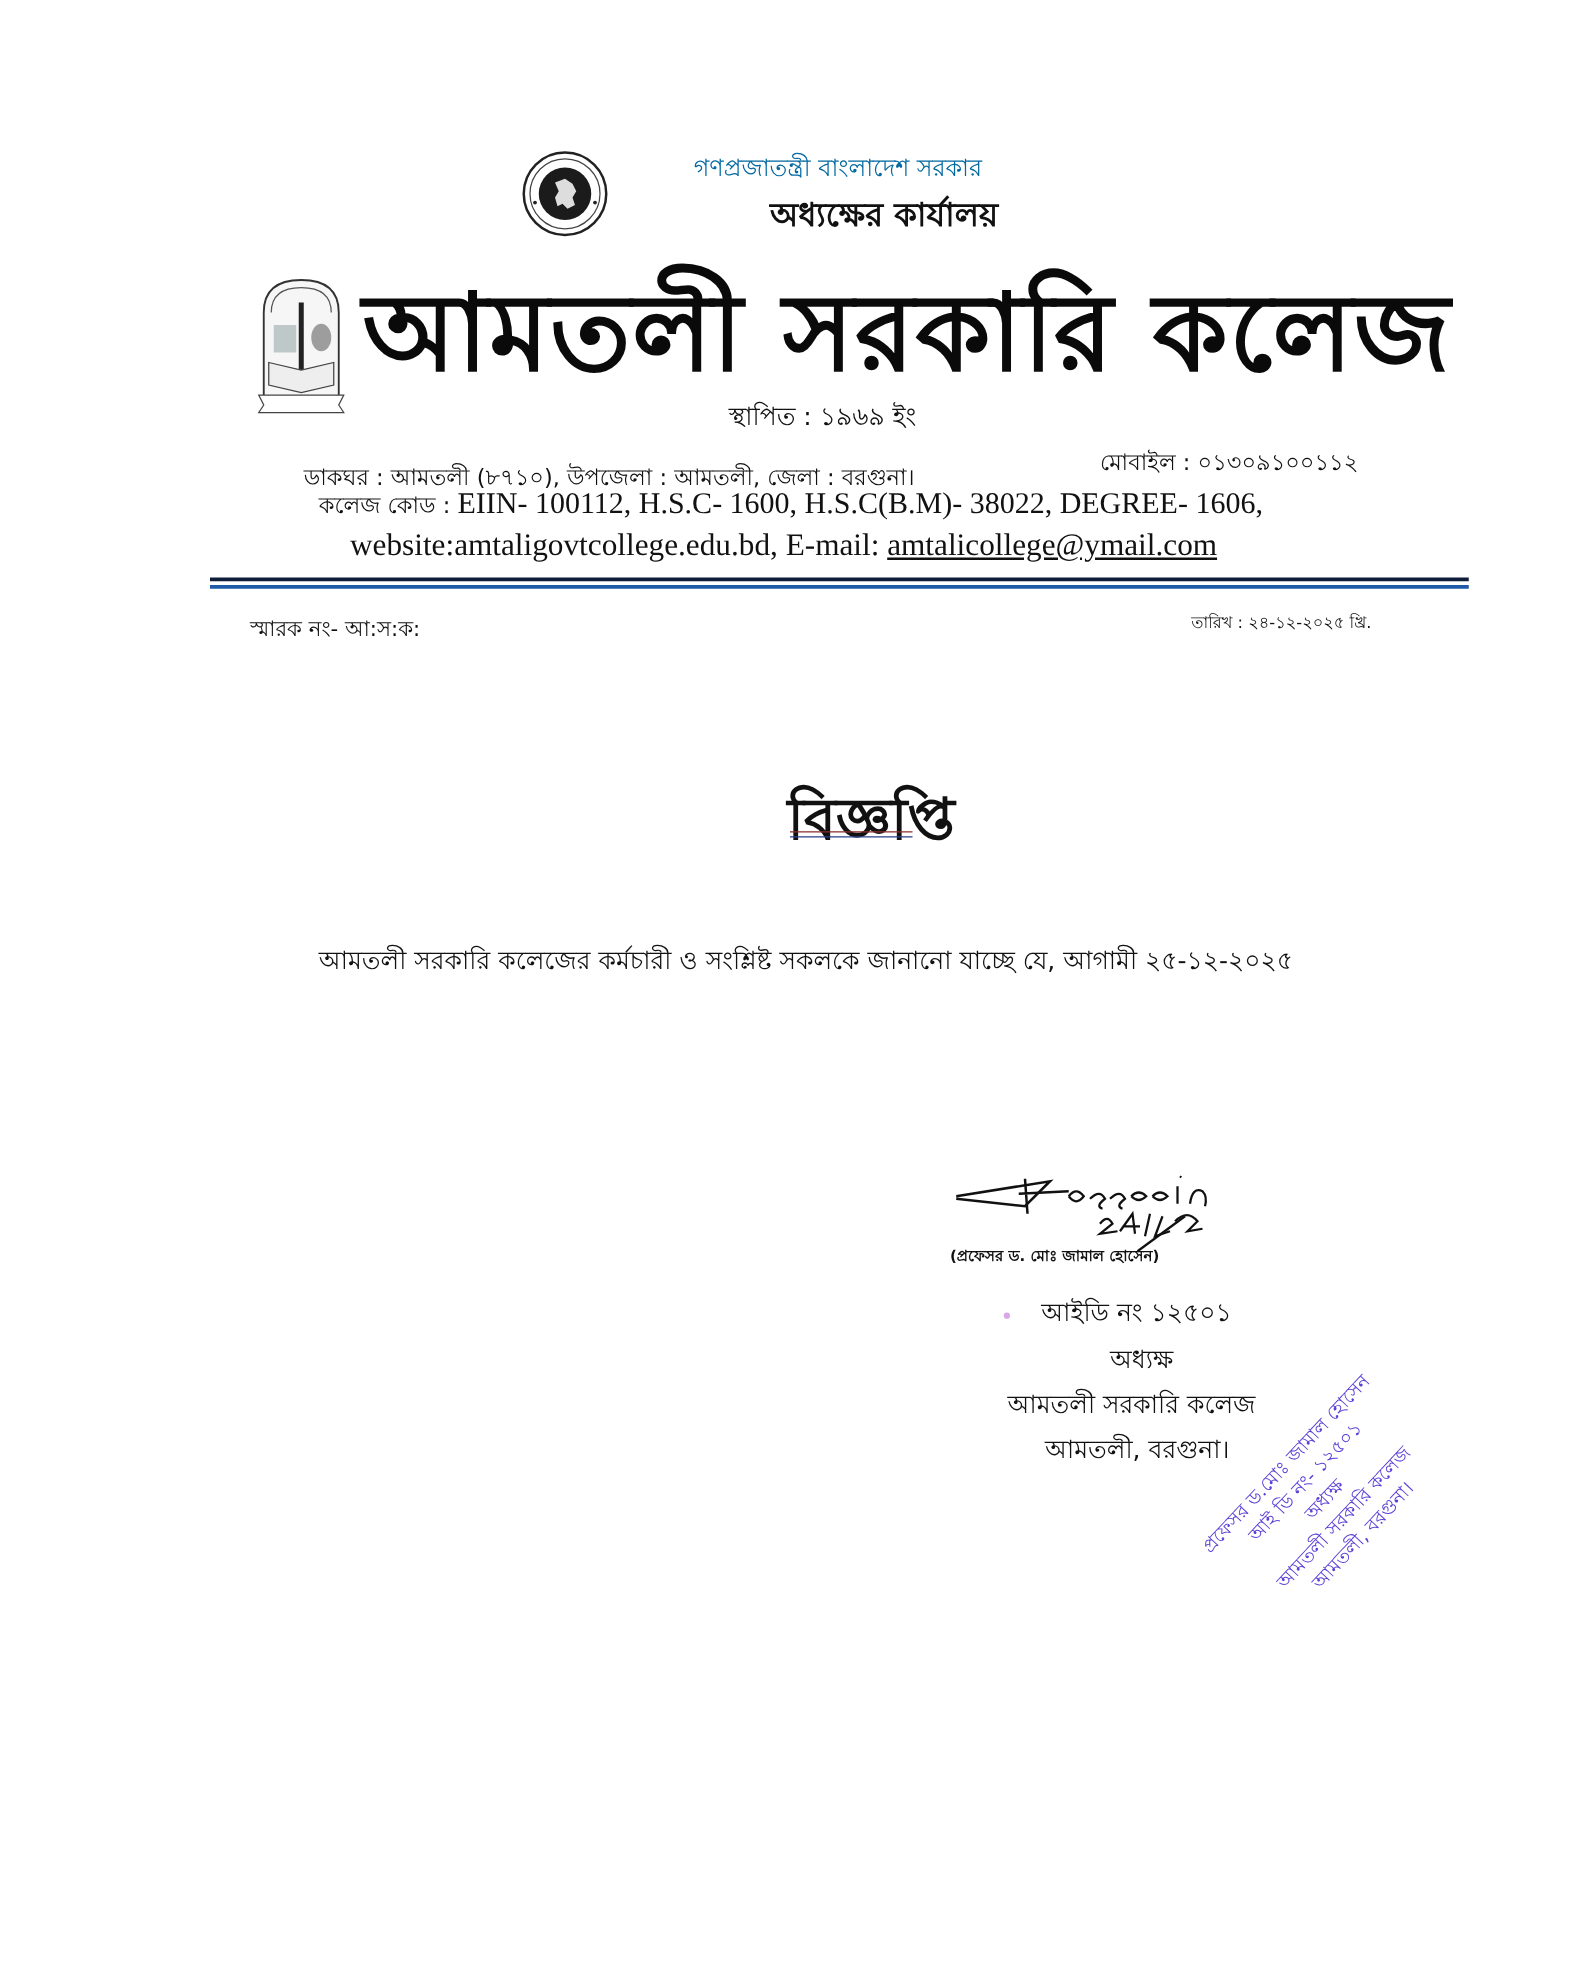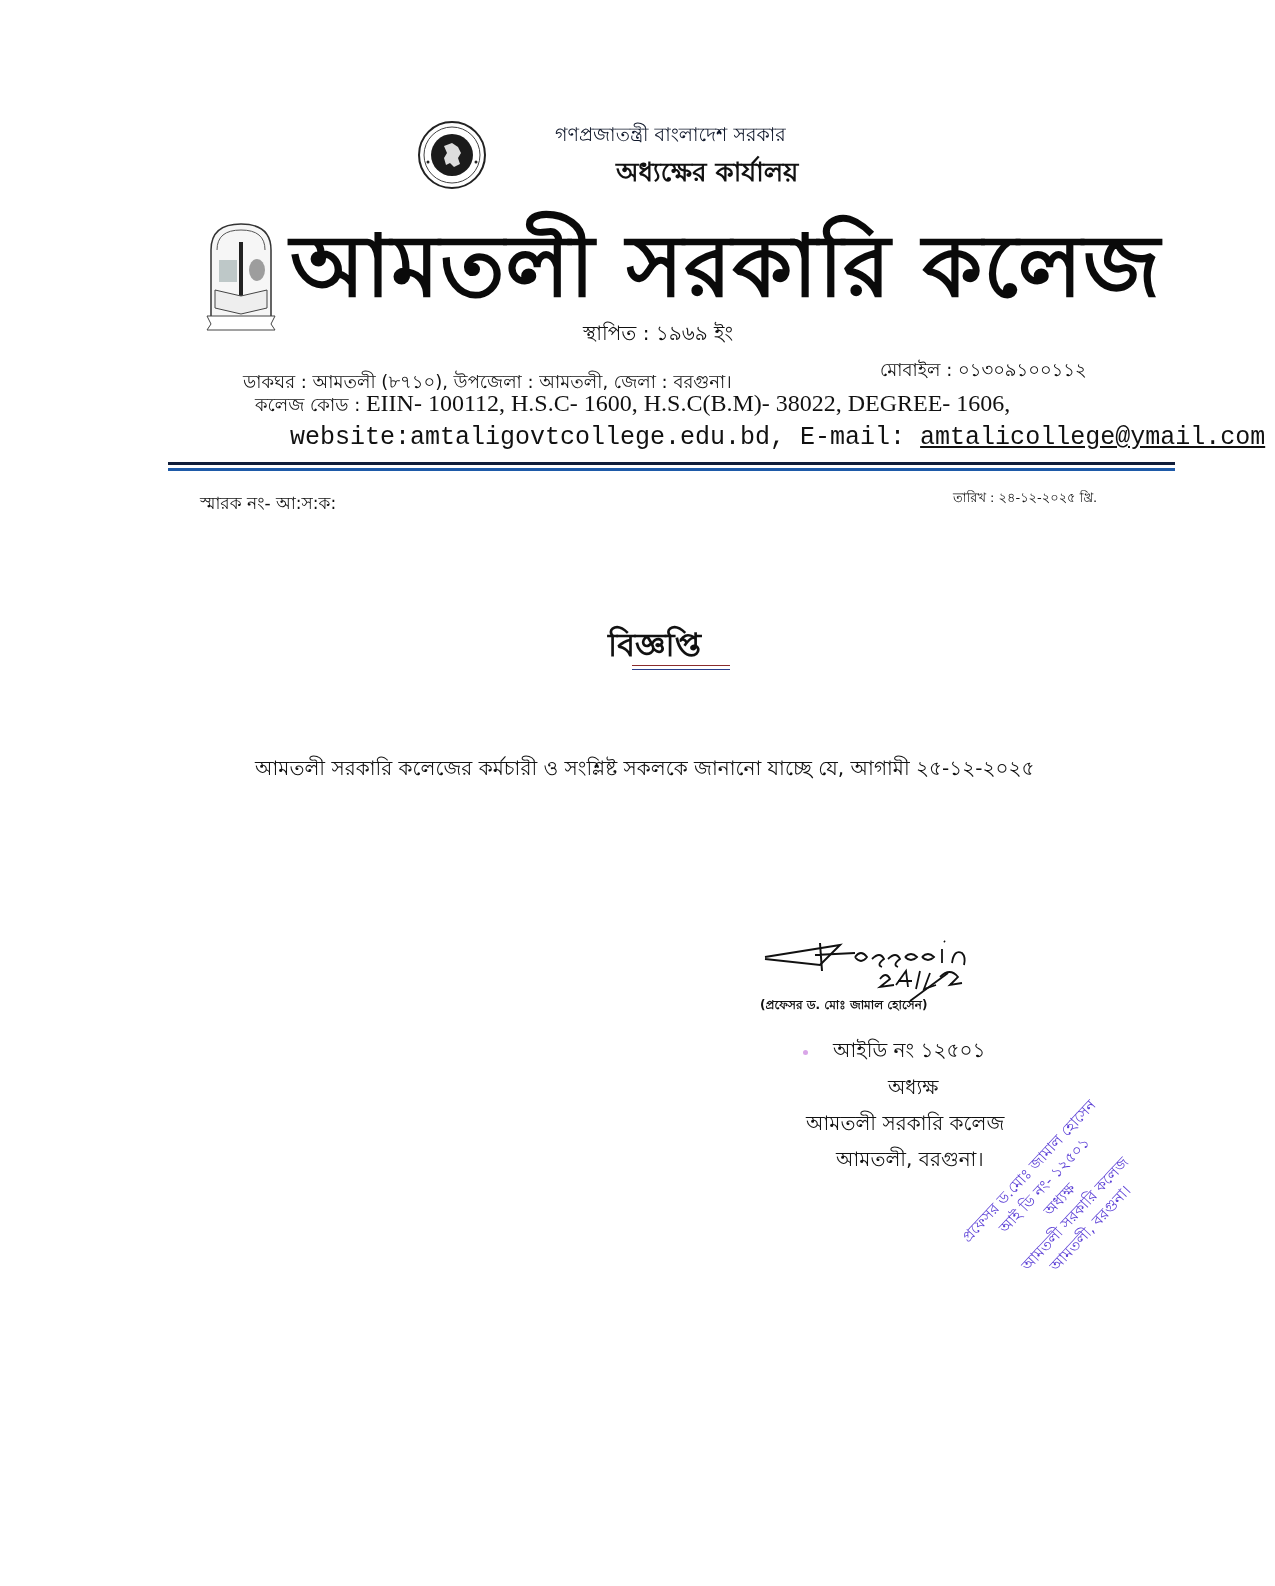--- a/index.html
+++ b/index.html
@@ -5,39 +5,39 @@
   * { box-sizing: border-box; margin: 0; padding: 0; }
   html, body { width: 1275px; height: 1586px; background: #ffffff; overflow: hidden; }
   body { position: relative; font-family: "DejaVu Sans", sans-serif; color: #111; }
 
   .abs { position: absolute; }
 
   
   .gov-seal { left: 416px; top: 120px; width: 72px; height: 70px; }
   .college-logo { left: 205px; top: 220px; width: 72px; height: 112px; }
 
-  .gov-line { left: 555px; top: 120px; font-size: 19px; color: #0f172a; white-space: nowrap; }
+  .gov-line { left: 555px; top: 120px; font-size: 19px; color: #0369a1; white-space: nowrap; }
   .office-line { left: 580px; top: 152px; font-size: 26px; font-weight: bold; white-space: nowrap; margin-left: 36px; }
   .college-name { left: 290px; top: 200px; font-size: 86px; font-weight: bold; letter-spacing: 1px; white-space: nowrap; color: #0a0a0a; }
   .established { left: 583px; top: 318px; font-size: 20px; font-weight: normal; white-space: nowrap; }
 
   .addr-line { left: 243px; top: 368px; font-size: 18px; white-space: nowrap; }
   .mobile-line { left: 880px; top: 356px; font-size: 18px; white-space: nowrap; text-align: center; }
   .codes-line { left: 255px; top: 390px; font-size: 24px; font-family: "Liberation Serif", serif; white-space: nowrap; }
   .codes-line .bn { font-family: "DejaVu Sans", sans-serif; font-size: 18px; }
-  .web-line { left: 280px; top: 423px; font-size: 25px; font-family: Liberation Mono, monospace; white-space: nowrap; margin-left: 10px; }
+  .web-line { left: 280px; top: 423px; font-size: 25px; font-family: Liberation Serif, serif; white-space: nowrap; }
   .web-line .email { text-decoration: underline; }
 
   .rule-top { left: 168px; top: 462px; width: 1007px; height: 3px; background: #0f1d3a; }
   .rule-bottom { left: 168px; top: 468px; width: 1007px; height: 3px; background: #1e5aa8; }
 
   .memo-no { left: 200px; top: 490px; font-size: 17px; white-space: nowrap; }
   .date-line { left: 933px; top: 488px; font-size: 13px; white-space: nowrap; margin-left: 20px; }
 
-  .notice-title { left: 608px; top: 620px; font-size: 32px; font-weight: bold; white-space: nowrap; }
+  .notice-title { left: 630px; top: 620px; font-size: 46px; font-weight: bold; white-space: nowrap; }
   .notice-underline-1 { left: 632px; top: 665px; width: 98px; height: 1px; background: #8b2c2c; }
   .notice-underline-2 { left: 632px; top: 669px; width: 98px; height: 1px; background: #2c3f8b; }
 
   .body-text { left: 255px; top: 740px; width: 930px; font-size: 20px; line-height: 56px; }
   .body-text p { white-space: nowrap; }
 
   
   .signature { left: 760px; top: 935px; width: 300px; height: 70px; }
   .sig-name { left: 760px; top: 996px; font-size: 12px; font-weight: bold; white-space: nowrap; }
   .sig-id { left: 833px; top: 1035px; font-size: 20px; white-space: nowrap; }

